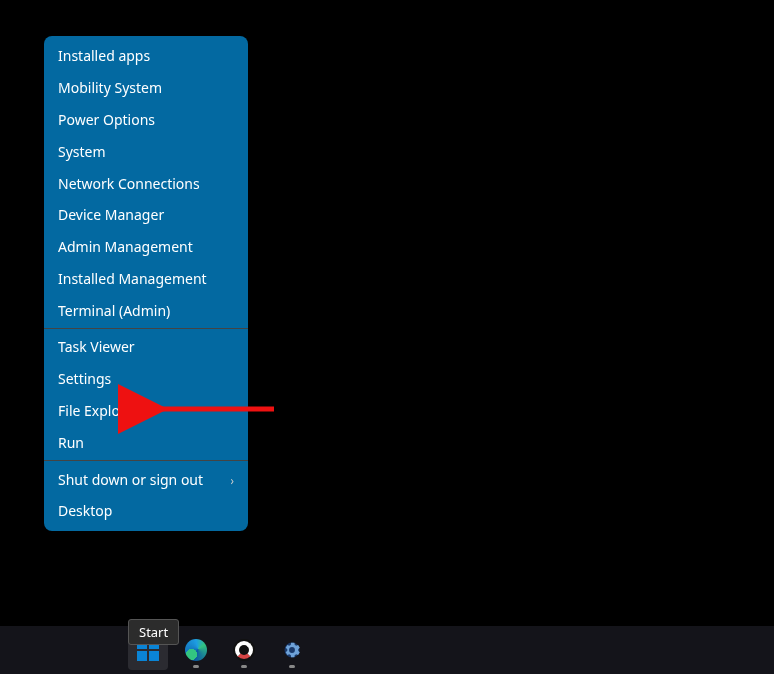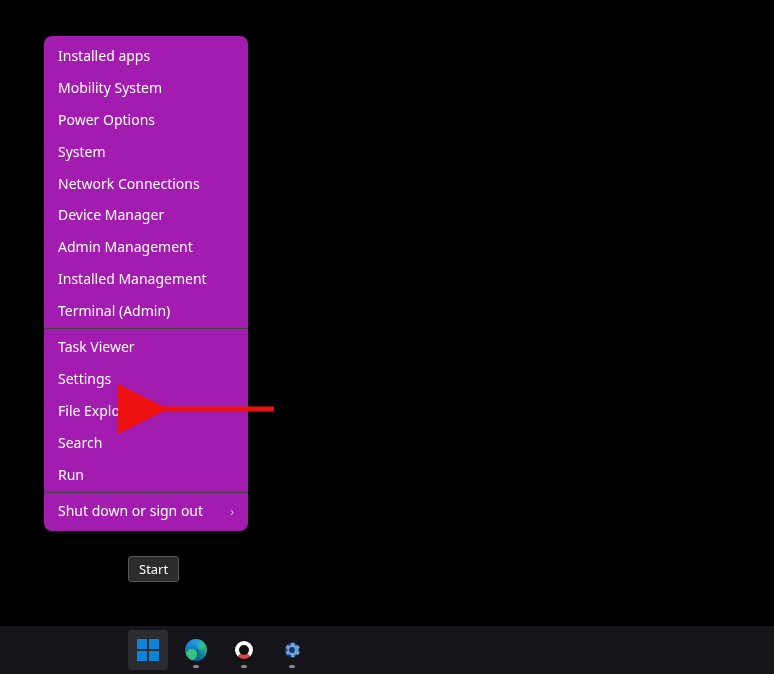--- a/index.html
+++ b/index.html
@@ -5,21 +5,21 @@
     * { margin:0; padding:0; box-sizing:border-box; }
     body {
       width:774px; height:674px;
       background:#000;
       font-family:"Segoe UI",system-ui,sans-serif;
       position:relative; overflow:hidden;
     }
     .menu {
       position:absolute; left:44px; top:36px;
       width:204px;
-      background:#a21caf;
+      background:#0369a1;
       border-radius:8px;
       box-shadow:0 8px 24px rgba(0,0,0,.6);
       padding:4px 0;
       color:#fff;
     }
     .menu-item {
       display:flex; align-items:center;
       justify-content:space-between;
       padding:6.4px 14px;
       font-size:14px; font-weight:400;
@@ -30,21 +30,21 @@
       height:1px;
       background:#444;
       margin:2px 0;
     }
     .chev {
       font-size:11px; color:#ccc;
       transform:scaleY(1.2);
     }
     .tooltip {
       position:absolute;
-      left:128px; top:556px;
+      left:128px; top:619px;
       background:#2c2c2c;
       border:1px solid #555;
       border-radius:3px;
       padding:3px 10px;
       font-size:13px;
       color:#fff;
       font-family:"Segoe UI",system-ui,sans-serif;
       z-index:20;
     }
     .taskbar {
@@ -142,32 +142,32 @@
   <div class="menu-item">
       <span>Task Viewer</span>
     </div>
   <div class="menu-item">
       <span>Settings</span>
     </div>
   <div class="menu-item">
       <span>File Explorer</span>
     </div>
   <div class="menu-item">
-      <span>Search</span>
-    </div>
-  <div class="menu-item">
       <span>Run</span>
     </div>
 
   <div class="menu-sep"></div>
 
   <div class="menu-item">
     <span>Shut down or sign out</span>
     <span class="chev">›</span>
   </div>
+  <div class="menu-item">
+      <span>Desktop</span>
+    </div>
 </div>
 
 <div class="tooltip">Start</div>
 
 <div class="arrow">
   <svg width="130" height="20">
     <defs>
       <marker id="ah" markerWidth="10" markerHeight="10" refX="2" refY="5" orient="auto">
         <path d="M10,0 L0,5 L10,10 Z" fill="#e11"></path>
       </marker>

